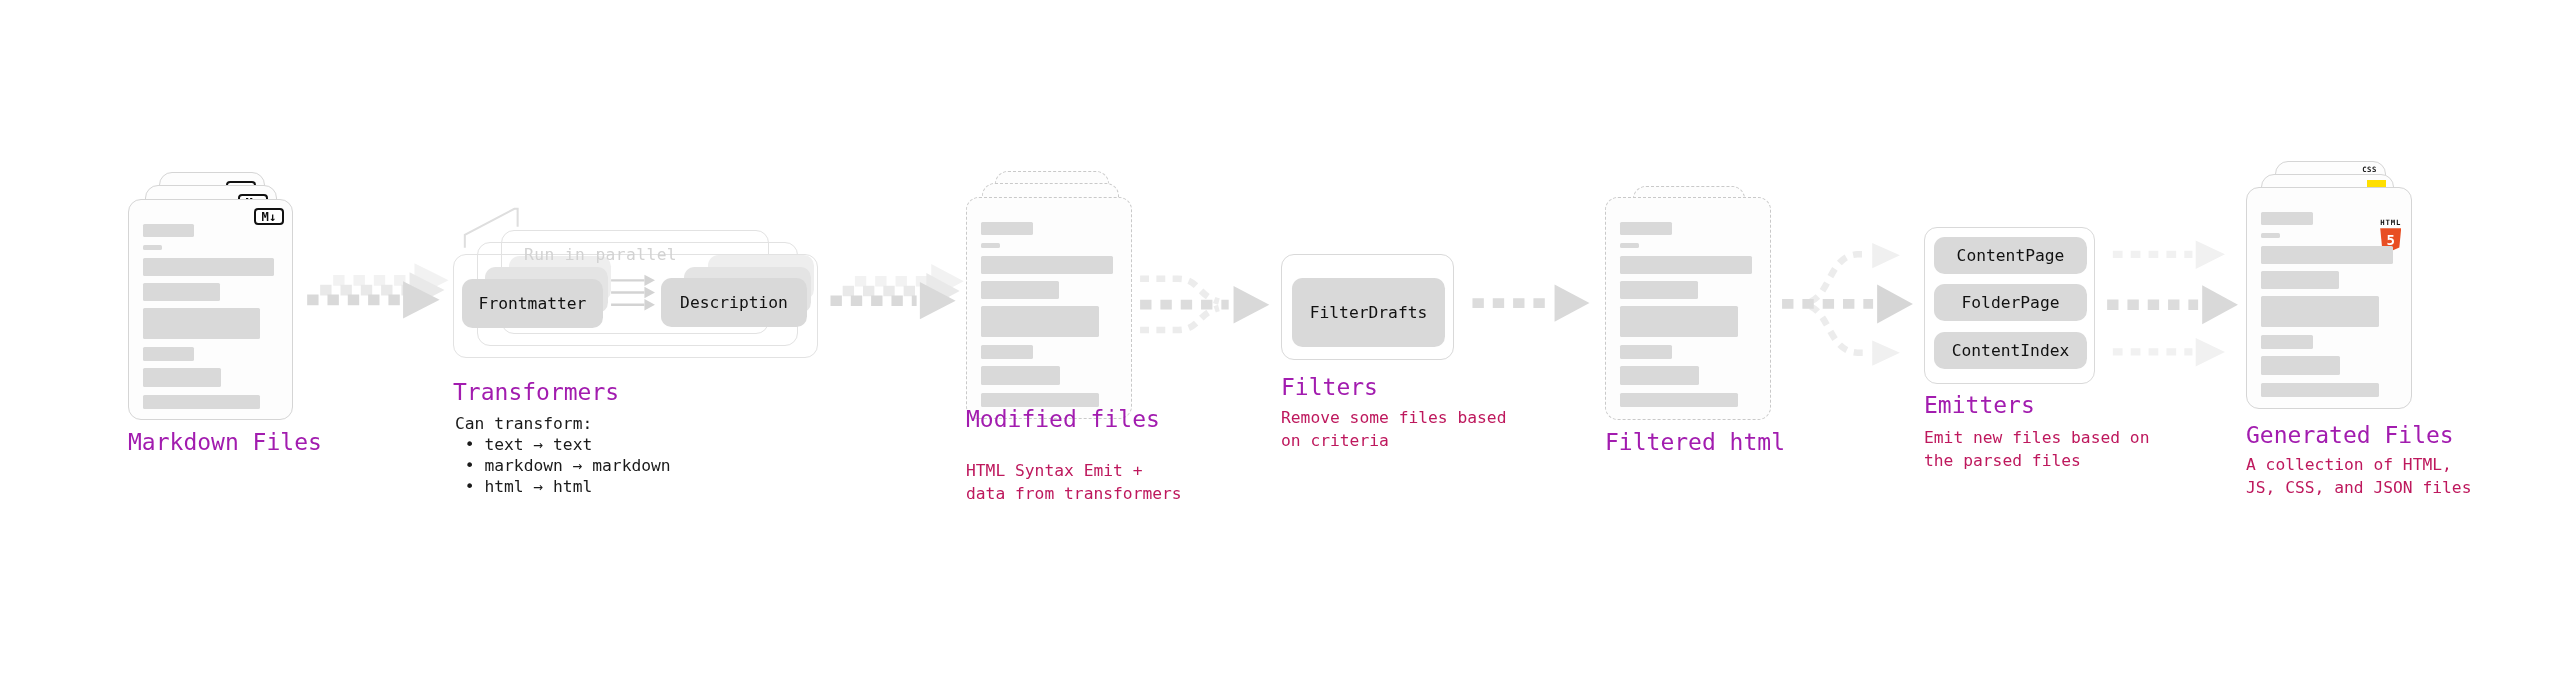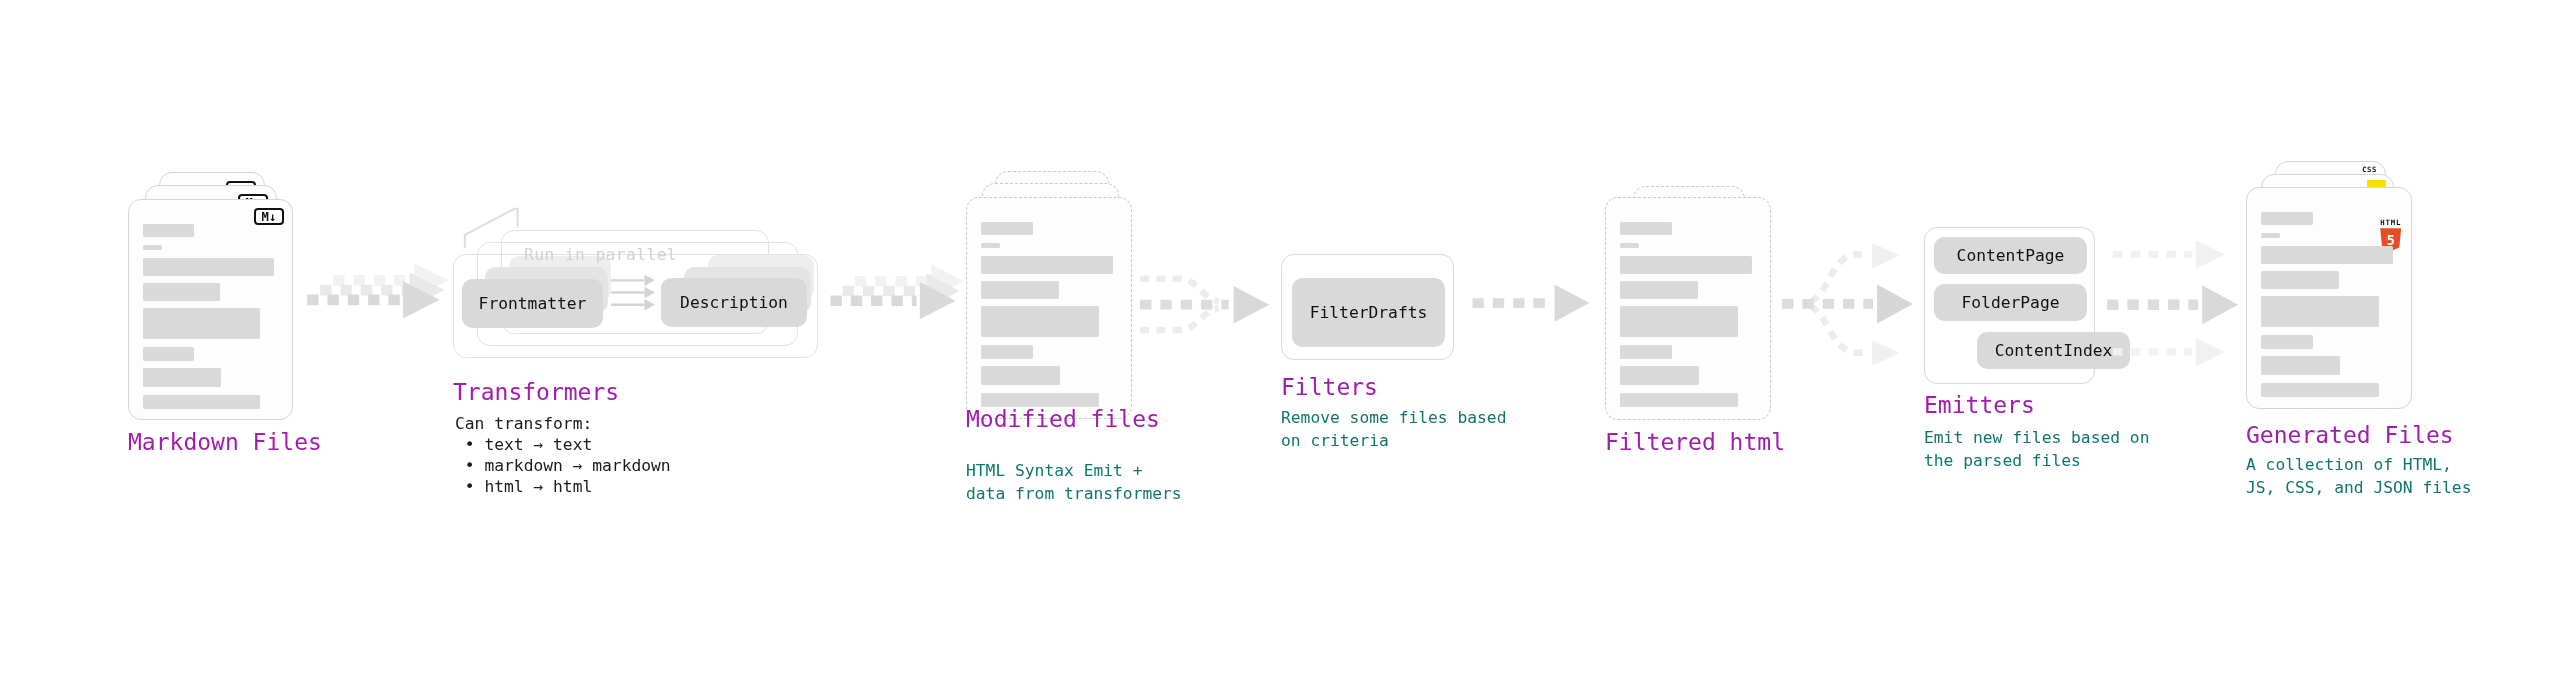--- a/index.html
+++ b/index.html
@@ -35,21 +35,21 @@
   .tbox{position:absolute;border:1.6px solid #e2e2e2;border-radius:13px;box-sizing:border-box;}
   .pill{position:absolute;background:#d9d9d9;border-radius:10.6px;display:flex;align-items:center;
         justify-content:center;font-size:16.3px;color:#111;box-sizing:border-box;}
   .pill.g1{background:#e4e4e4}.pill.g2{background:#eeeeee}
 
   
   .obox{position:absolute;border:1.6px solid #d9d9d9;border-radius:13px;background:#fff;box-sizing:border-box;}
 
   
   .title{position:absolute;font-size:23px;font-weight:500;color:#a21caf;white-space:nowrap;}
-  .sub{position:absolute;font-size:16.3px;line-height:23px;color:#0f766e;white-space:pre-wrap;}
+  .sub{position:absolute;font-size:16.3px;line-height:23px;color:#be185d;white-space:pre-wrap;}
   .desc{position:absolute;font-size:16.3px;line-height:21px;color:#1a1a1a;white-space:pre-wrap;}
   .note{position:absolute;font-size:16.3px;color:#d2d2d2;white-space:nowrap;letter-spacing:0.4px;}
 
   svg.overlay{position:absolute;left:0;top:0;pointer-events:none;}
 </style>
 </head>
 <body>
 
 <div id="canvas">
 
@@ -138,21 +138,21 @@
           <i class="bar b8"></i>
       </div>
     </div>
     <div class="title" style="left:1605px;top:429px;">Filtered html</div>
   </div>
 
   <div>
     <div class="obox" style="left:1924px;top:227px;width:171px;height:157px;"></div>
     <div class="pill" style="left:1934px;top:237px;width:153px;height:37px;">ContentPage</div>
     <div class="pill" style="left:1934px;top:284px;width:153px;height:37px;">FolderPage</div>
-    <div class="pill" style="left:1934px;top:332px;width:153px;height:37px;margin-left:43px;">ContentIndex</div>
+    <div class="pill" style="left:1934px;top:332px;width:153px;height:37px;">ContentIndex</div>
     <div class="title" style="left:1924px;top:392px;">Emitters</div>
     <div class="sub" style="left:1924px;top:426px;">Emit new files based on
 the parsed files</div>
   </div>
 
   <div>
     <div class="doc" style="left:2275px;top:161px;width:111px;height:221px;">
       <div class="cssb">
         <div class="w">CSS</div>
         <div class="u" style="background:#2862e9;"></div>

